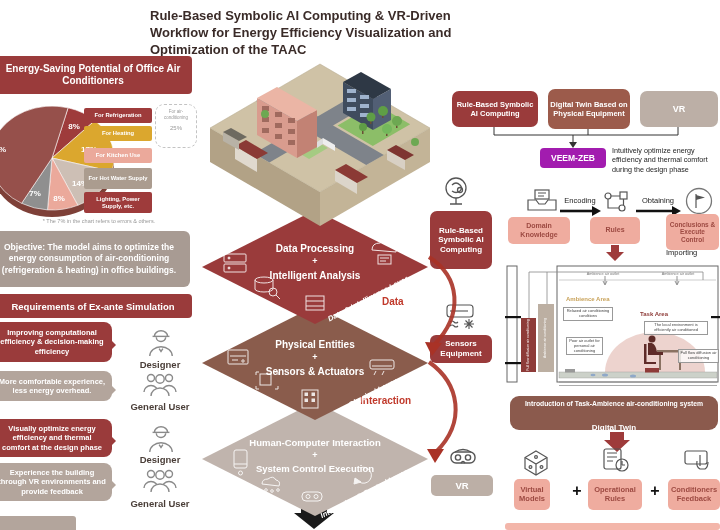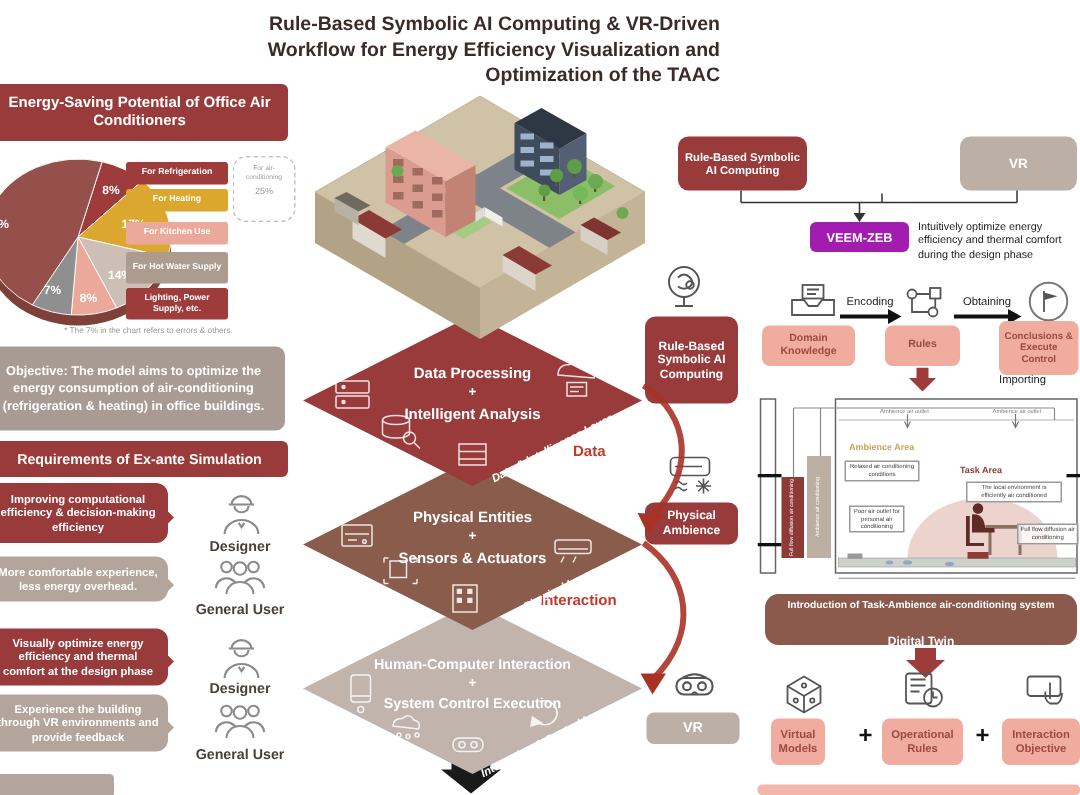--- a/index.html
+++ b/index.html
@@ -21,21 +21,21 @@
   .pinkbox{background:#EFAC9F;border-radius:5px;color:#9D4A42;font-weight:bold;display:flex;align-items:center;justify-content:center;text-align:center;line-height:1.15;box-sizing:border-box;padding:2px;}
   .roomnote{border:0.5px solid #999;background:rgba(255,255,255,0.78);font-size:4px;color:#444;line-height:1.2;padding:1px;box-sizing:border-box;text-align:center;}
   .plab{font-weight:bold;font-size:9.5px;color:#4A3E38;text-align:center;}
   svg{display:block;}
 </style>
 </head>
 <body>
 
 <div id="canvas">
 
-  <div class="abs" style="left:150px;top:8px;width:330px;font-size:13px;font-weight:bold;color:#3A2B28;text-align:right;line-height:1.3;">Rule-Based Symbolic AI Computing &amp; VR-Driven Workflow for Energy Efficiency Visualization and Optimization of the TAAC</div>
+  <div class="abs" style="left:150px;top:8px;width:330px;font-size:13px;font-weight:bold;color:#3A2B28;text-align:left;line-height:1.3;">Rule-Based Symbolic AI Computing &amp; VR-Driven Workflow for Energy Efficiency Visualization and Optimization of the TAAC</div>
 
   <div class="abs maroon-bg hdr ctr wt" style="left:-6px;top:56px;width:198px;height:38px;font-size:10px;line-height:1.25;padding:2px;">Energy-Saving Potential of Office Air Conditioners</div>
 
   <svg class="abs" style="left:-15px;top:100px;" width="175" height="120" viewBox="0 0 175 120">
     <ellipse cx="67" cy="65" rx="62" ry="52" fill="#7E4038"></ellipse>
     <path d="M67,58 L83.1,7.8 A62,52 0 0 1 109.9,20.5 Z" fill="#9E3B3B" stroke="#fff" stroke-width="0.6"></path>
     <path d="M67,58 L109.9,20.5 A62,52 0 0 1 126.9,71.5 Z" fill="#DBA72E" stroke="#fff" stroke-width="0.6"></path>
     <path d="M67,58 L126.9,71.5 A62,52 0 0 1 92.8,105.3 Z" fill="#CDBFB5" stroke="#fff" stroke-width="0.6"></path>
     <path d="M67,58 L92.8,105.3 A62,52 0 0 1 62.5,109.9 Z" fill="#EBA99B" stroke="#fff" stroke-width="0.6"></path>
     <path d="M67,58 L62.5,109.9 A62,52 0 0 1 36.6,103.3 Z" fill="#8F8F8F" stroke="#fff" stroke-width="0.6"></path>
@@ -295,35 +295,36 @@
 
   <svg class="abs" style="left:445px;top:303px;" width="32" height="30" viewBox="0 0 32 30">
     <g stroke="#555" stroke-width="1.1" fill="none">
       <rect x="2" y="2" width="26" height="12" rx="3"></rect>
         <path d="M5,8 H23"></path>
       <path d="M5,19 q2,-2 4,0 t4,0"></path>
         <path d="M5,23 q2,-2 4,0 t4,0"></path>
       <path d="M24,16 V26 M19,21 H29 M20.5,17.5 L27.5,24.5 M27.5,17.5 L20.5,24.5"></path>
     </g>
   </svg>
-  <div class="abs maroon-bg ctr wt" style="left:430px;top:335px;width:62px;height:28px;border-radius:6px;font-size:8px;line-height:1.2;">Physical Ambience</div>
+  <div class="abs maroon-bg ctr wt" style="left:430px;top:335px;width:62px;height:28px;border-radius:6px;font-size:8px;line-height:1.2;">Sensors Equipment</div>
 
   <svg class="abs" style="left:449px;top:446px;" width="28" height="24" viewBox="0 0 28 24">
     <g stroke="#555" stroke-width="1.4" fill="none">
       <path d="M6,6 Q14,1 22,6"></path>
         <rect x="2" y="6" width="24" height="11" rx="5"></rect>
         <circle cx="9" cy="11.5" r="2.6"></circle>
         <circle cx="19" cy="11.5" r="2.6"></circle>
         <path d="M12,17 q2,-3 4,0"></path>
     </g>
   </svg>
   <div class="abs ctr wt" style="left:431px;top:475px;width:62px;height:21px;background:#BCAFA6;border-radius:5px;font-size:9.5px;">VR</div>
 
 
   <div class="abs maroon-bg ctr wt" style="left:452px;top:91px;width:86px;height:36px;border-radius:7px;font-size:7.5px;line-height:1.25;padding:2px;box-sizing:border-box;">Rule-Based Symbolic AI Computing</div>
+  <div class="abs ctr wt" style="left:548px;top:89px;width:82px;height:40px;background:#9C5B4B;border-radius:7px;font-size:7.5px;line-height:1.25;padding:2px;box-sizing:border-box;">Digital Twin Based on Physical Equipment</div>
   <div class="abs ctr wt" style="left:640px;top:91px;width:78px;height:36px;background:#BCAFA6;border-radius:7px;font-size:9px;">VR</div>
 
   <svg class="abs" style="left:440px;top:126px;" width="280" height="24" viewBox="0 0 280 24">
     <g stroke="#333" stroke-width="1" fill="none">
       <path d="M54,1 V9 M148,3 V9 M238,1 V9 M54,9 H238 M133,9 V17"></path>
     </g>
     <polygon points="129,16 137,16 133,22" fill="#333"></polygon>
   </svg>
 
   <div class="abs ctr wt" style="left:540px;top:148px;width:66px;height:20px;background:#a21caf;border-radius:4px;font-size:8.5px;">VEEM-ZEB</div>
@@ -444,17 +445,17 @@
       <rect x="3" y="4" width="22" height="13" rx="2"></rect>
         <path d="M18,8 V19"></path>
         <path d="M15,14 q-1,6 3,8 h5 q3,-2 3,-7"></path>
     </g>
   </svg>
 
   <div class="abs pinkbox" style="left:514px;top:479px;width:36px;height:31px;font-size:7.5px;">Virtual Models</div>
   <div class="abs" style="left:568px;top:482px;width:18px;font-size:16px;font-weight:bold;color:#111;text-align:center;">+</div>
   <div class="abs pinkbox" style="left:588px;top:479px;width:54px;height:31px;font-size:7.5px;">Operational Rules</div>
   <div class="abs" style="left:646px;top:482px;width:18px;font-size:16px;font-weight:bold;color:#111;text-align:center;">+</div>
-  <div class="abs pinkbox" style="left:668px;top:479px;width:52px;height:31px;font-size:7.5px;">Interaction Objective</div>
+  <div class="abs pinkbox" style="left:668px;top:479px;width:52px;height:31px;font-size:7.5px;">Conditioners Feedback</div>
 
   <div class="abs" style="left:505px;top:523px;width:215px;height:7px;background:#F3B6AA;border-radius:3px;"></div>
 
 </div>
 
 </body></html>

